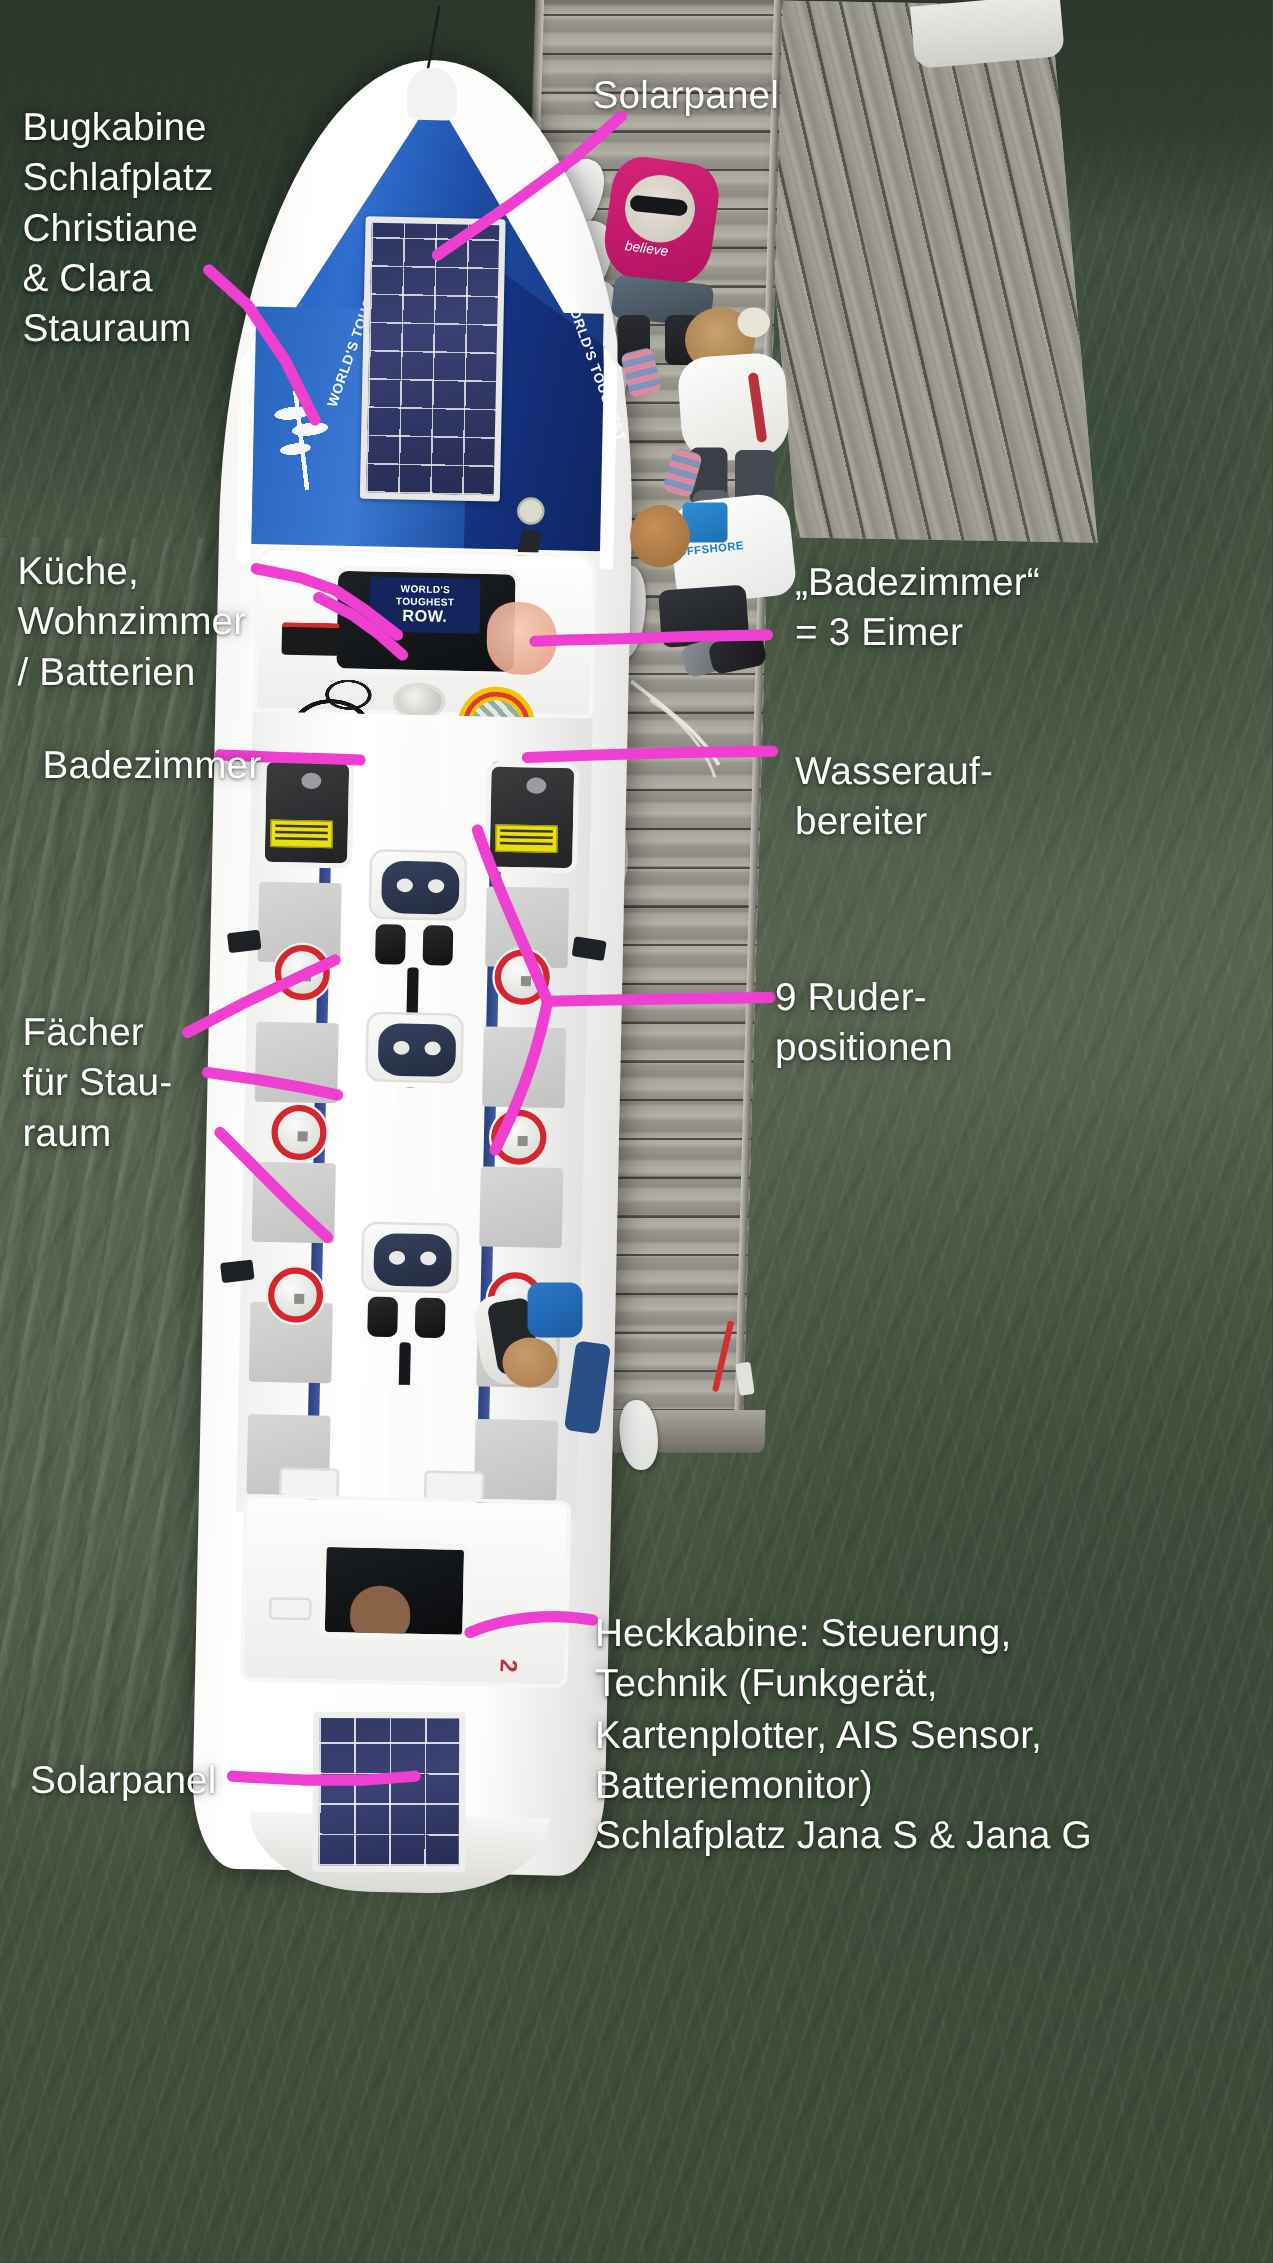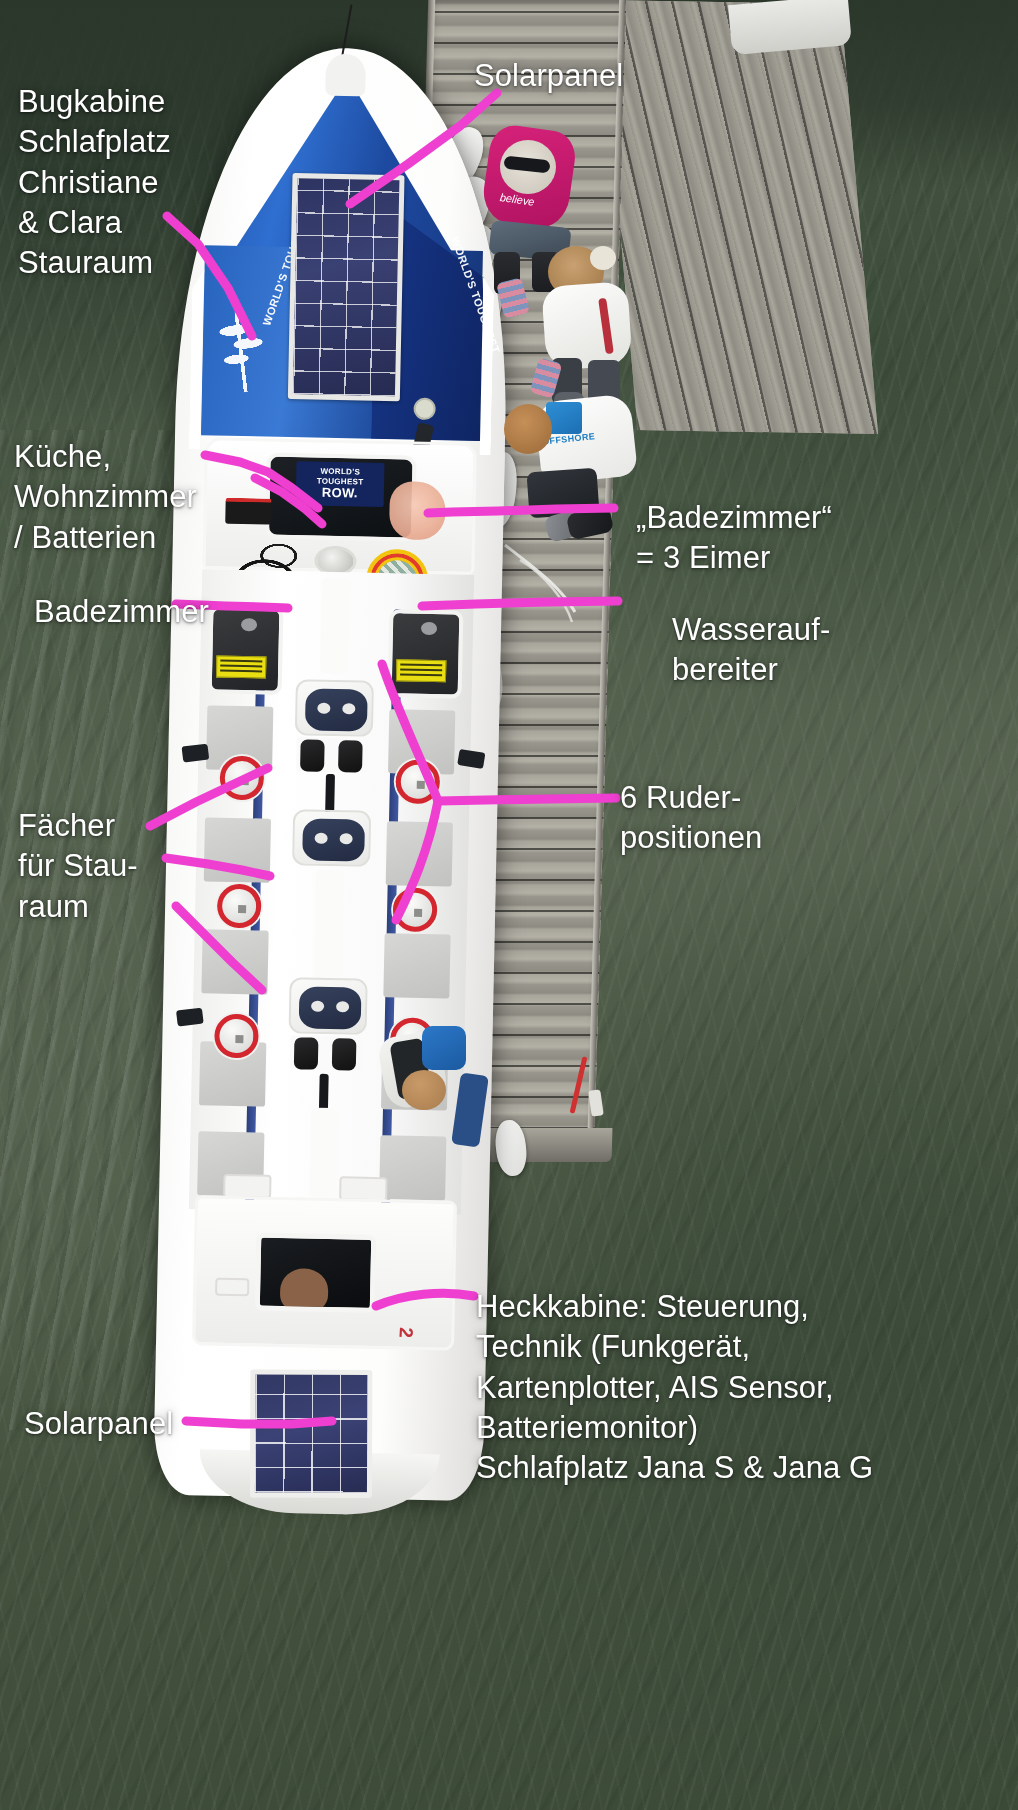--- a/index.html
+++ b/index.html
@@ -544,29 +544,29 @@
   <div id="labels">
     <div class="lbl" style="left:18px;top:82px;">Bugkabine
 Schlafplatz
 Christiane
 &amp; Clara
 Stauraum</div>
     <div class="lbl" style="left:474px;top:56px;">Solarpanel</div>
     <div class="lbl" style="left:14px;top:437px;">Küche,
 Wohnzimmer
 / Batterien</div>
-    <div class="lbl" style="left:636px;top:498px;">„Badezimmer“
+    <div class="lbl" style="left:636px;top:446px;">„Badezimmer“
 = 3 Eimer</div>
     <div class="lbl" style="left:34px;top:592px;">Badezimmer</div>
-    <div class="lbl" style="left:636px;top:610px;margin-left:36px;">Wasserauf-
+    <div class="lbl" style="left:636px;top:597px;">Wasserauf-
 bereiter</div>
     <div class="lbl" style="left:18px;top:806px;">Fächer
 für Stau-
 raum</div>
-    <div class="lbl" style="left:620px;top:778px;">6 Ruder-
+    <div class="lbl" style="left:620px;top:778px;">9 Ruder-
 positionen</div>
     <div class="lbl" style="left:476px;top:1287px;">Heckkabine: Steuerung,
 Technik (Funkgerät,
 Kartenplotter, AIS Sensor,
 Batteriemonitor)
 Schlafplatz Jana S &amp; Jana G</div>
     <div class="lbl" style="left:24px;top:1404px;">Solarpanel</div>
   </div>
 
 </div>

